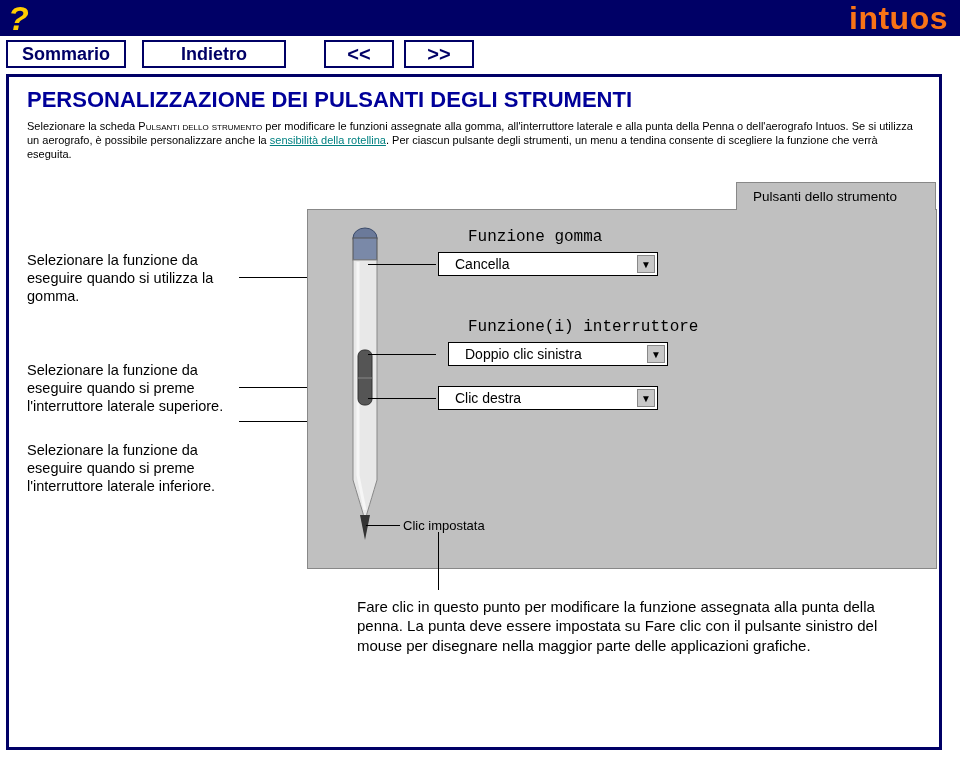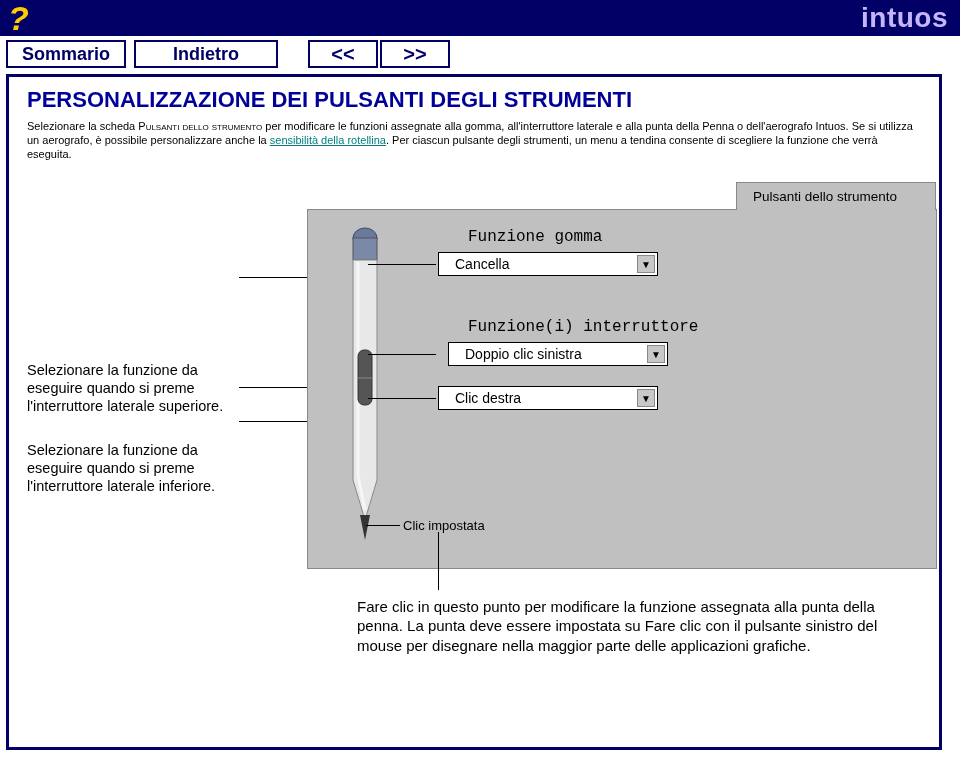--- a/index.html
+++ b/index.html
@@ -21,28 +21,28 @@
   }
   .help-icon {
     color: #ffcc00;
     font-size: 34px;
     font-weight: bold;
     font-style: italic;
     padding-left: 8px;
     line-height: 34px;
   }
   .brand {
-    color: #c4b5fd;
-    font-size: 28px;
+    color: #f97316;
+    font-size: 32px;
     font-weight: bold;
     letter-spacing: 0.5px;
   }
   .navbar {
     display: flex;
-    gap: 2px;
+    gap: 10px;
     padding: 4px 6px 6px 6px;
     align-items: center;
     border-radius: 18px;
   }
   .navbtn {
     border: 2px solid #000066;
     background: #fff;
     color: #000066;
     font-weight: bold;
     font-size: 18px;
@@ -192,20 +192,21 @@
 <div class="main-frame">
 
   <div class="title">PERSONALIZZAZIONE DEI PULSANTI DEGLI STRUMENTI</div>
 
   <p class="body-text">
     <span>Selezionare la scheda </span><span class="smallcaps">Pulsanti dello strumento</span><span> per modificare le funzioni assegnate alla gomma, all'interruttore laterale e alla punta della Penna o dell'aerografo Intuos. Se si utilizza un aerografo, è possibile personalizzare anche la </span><a href="#" class="link">sensibilità della rotellina</a><span>. Per ciascun pulsante degli strumenti, un menu a tendina consente di scegliere la funzione che verrà eseguita.</span>
   </p>
 
   <div class="diagram">
 
+    <div class="annot annot1">Selezionare la funzione da eseguire quando si utilizza la gomma.</div>
     <div class="annot annot2">Selezionare la funzione da eseguire quando si preme l'interruttore laterale superiore.</div>
     <div class="annot annot3">Selezionare la funzione da eseguire quando si preme l'interruttore laterale inferiore.</div>
 
     <div class="line" style="top:98px;left:212px;width:95px;"></div>
     <div class="line" style="top:208px;left:212px;width:85px;"></div>
     <div class="line" style="top:242px;left:212px;width:85px;"></div>
 
     <div class="panel">
       <div class="tab">Pulsanti dello strumento</div>
 

